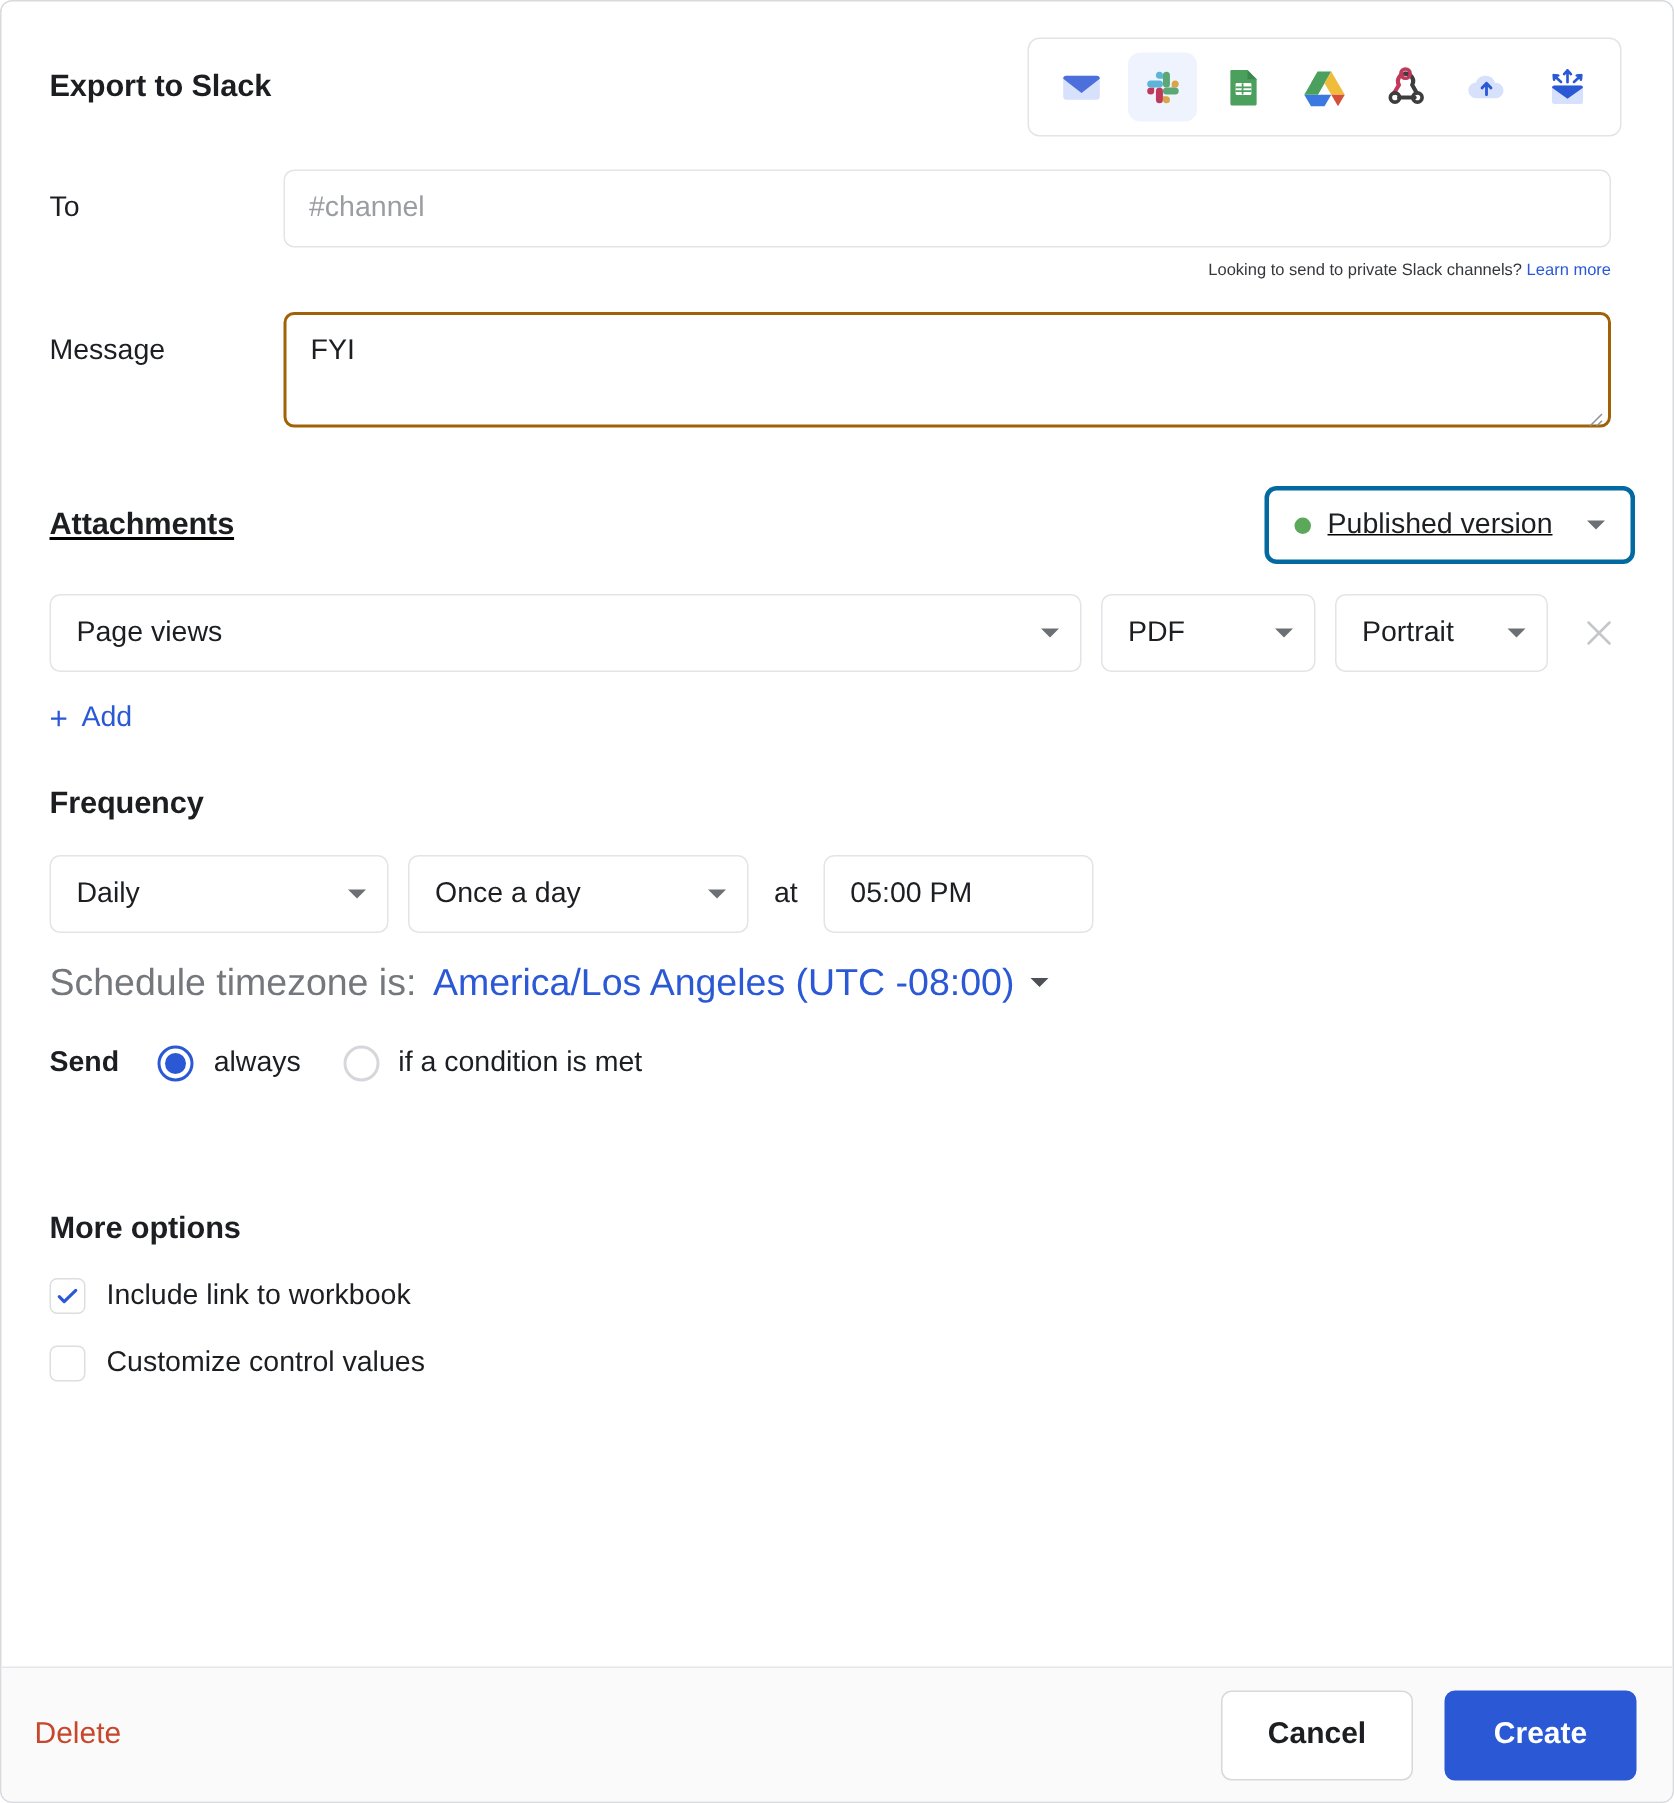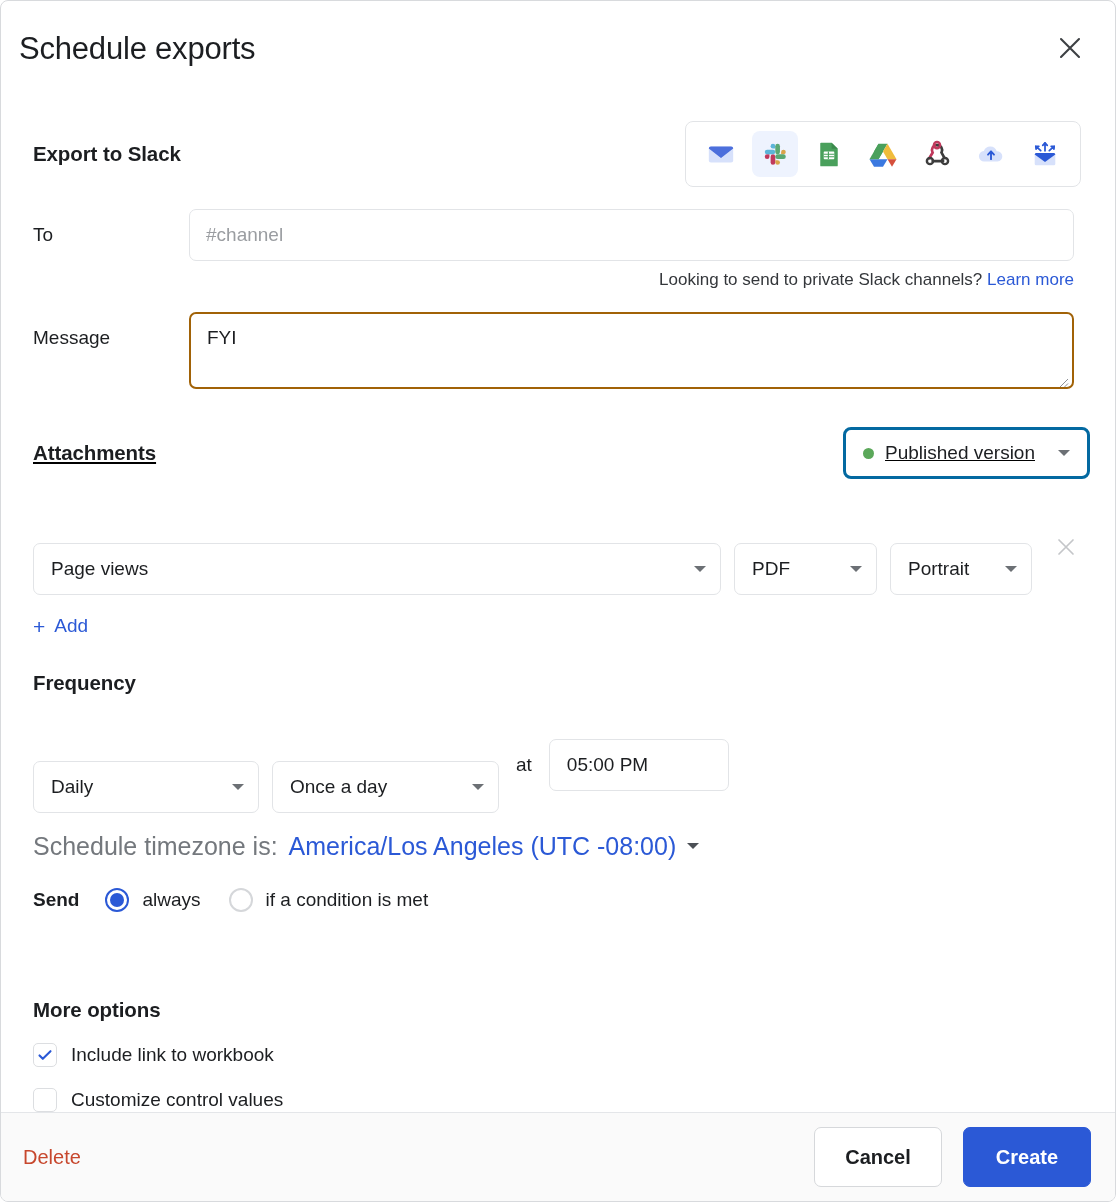--- a/index.html
+++ b/index.html
@@ -113,21 +113,21 @@
     padding: 0 16px;
     margin-right: 23px;
     outline: none;
   }
   .text-input::placeholder { color: #9a9da1; }
 
   .helper-line {
     text-align: right;
     margin-top: 9px;
     padding-right: 23px;
-    font-size: 17px;
+    font-size: 11px;
     color: #34373b;
   }
   .link { color: #2b59d6; cursor: pointer; }
 
   .msg-wrap {
     flex: 1 1 auto;
     margin-right: 23px;
     position: relative;
   }
   .msg-area {
@@ -194,21 +194,20 @@
     border: 1px solid #e2e4e7;
     border-radius: 7px;
     background: #fff;
     display: flex;
     align-items: center;
     justify-content: space-between;
     padding: 0 14px 0 17px;
     font-size: 19px;
     color: #1c1e21;
     cursor: pointer;
-    margin-top: 44px;
   }
   .sel-page { flex: 1 1 auto; }
   .sel-format { width: 143px; flex: 0 0 143px; }
   .sel-orient { width: 142px; flex: 0 0 142px; }
   .caret {
     margin-left: 12px;
     width: 0; height: 0;
     border-left: 6px solid transparent;
     border-right: 6px solid transparent;
     border-top: 6px solid #6c7075;
@@ -371,28 +370,20 @@
     border: 1px solid #2b59d6;
     color: #fff;
     min-width: 128px;
   }
 </style>
 </head>
 <body>
 
 <div class="modal">
 
-  <div class="modal-header">
-    <div class="modal-title">Schedule exports</div>
-    <div class="close-btn">
-      <svg width="26" height="26" viewBox="0 0 26 26" aria-hidden="true">
-        <path d="M4 4 L22 22 M22 4 L4 22" stroke="#3d4044" stroke-width="2.1" stroke-linecap="round"></path>
-      </svg>
-    </div>
-  </div>
 
   <div class="modal-body">
 
     
     <div class="export-row">
       <div class="section-head">Export to Slack</div>
 
       <div class="service-bar">
 
         <div class="service-btn">

